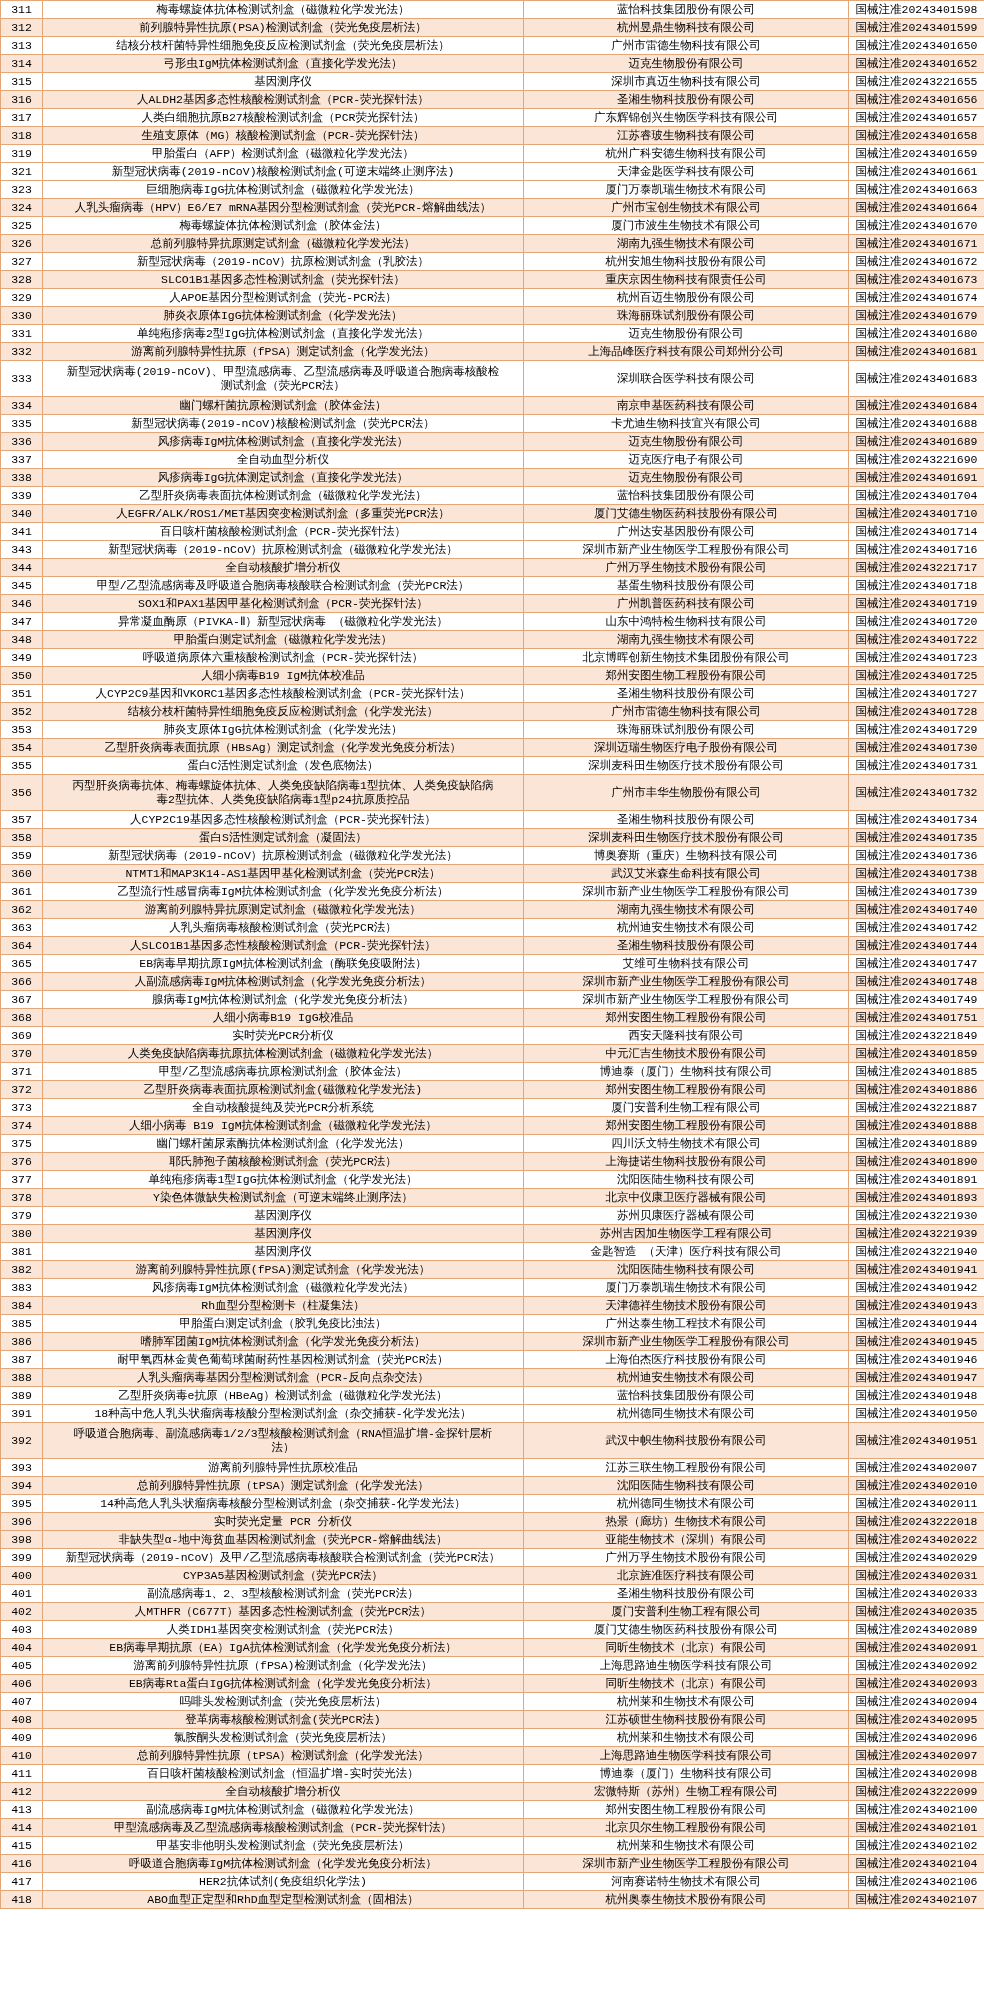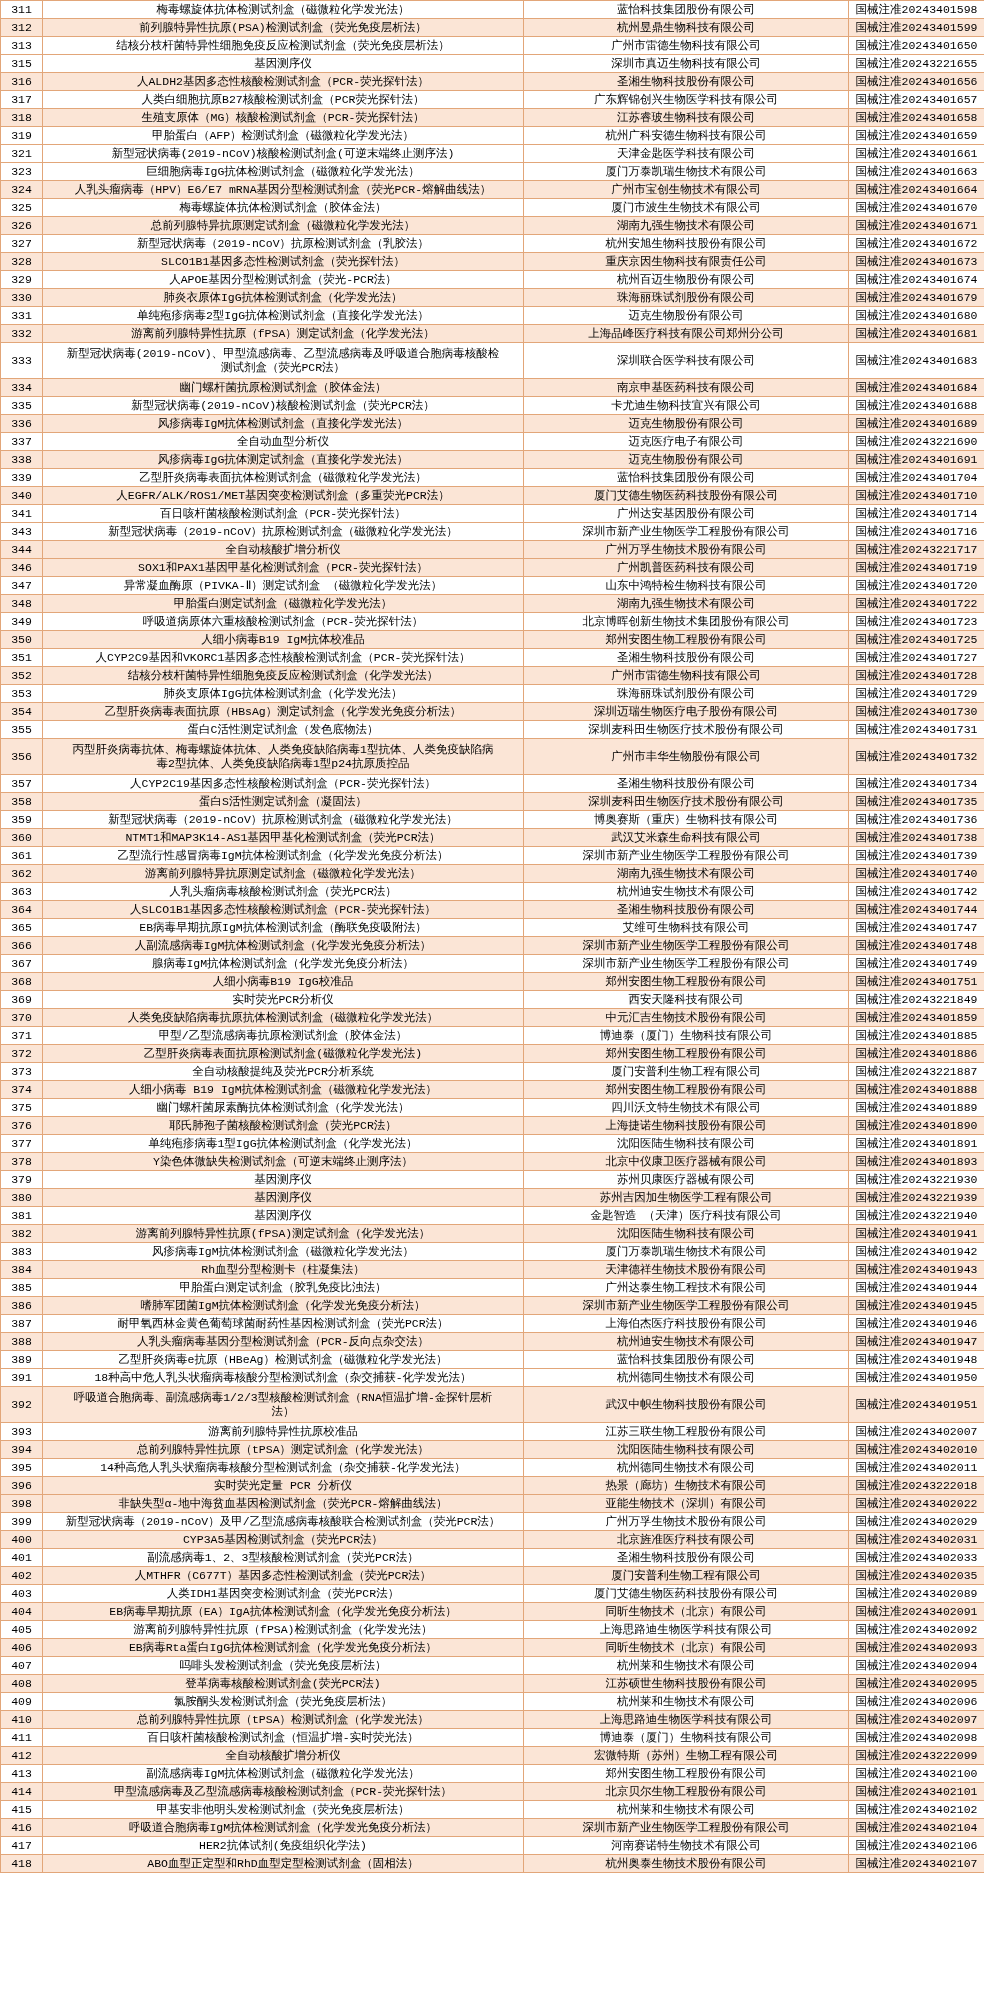--- a/index.html
+++ b/index.html
@@ -60,20 +60,26 @@
     <td class="product">前列腺特异性抗原(PSA)检测试剂盒（荧光免疫层析法）</td>
     <td class="company">杭州昱鼎生物科技有限公司</td>
     <td class="reg">国械注准20243401599</td>
   </tr>
         <tr>
     <td class="no">313</td>
     <td class="product">结核分枝杆菌特异性细胞免疫反应检测试剂盒（荧光免疫层析法）</td>
     <td class="company">广州市雷德生物科技有限公司</td>
     <td class="reg">国械注准20243401650</td>
   </tr>
+        <tr class="alt">
+    <td class="no">314</td>
+    <td class="product">弓形虫IgM抗体检测试剂盒（直接化学发光法）</td>
+    <td class="company">迈克生物股份有限公司</td>
+    <td class="reg">国械注准20243401652</td>
+  </tr>
         <tr>
     <td class="no">315</td>
     <td class="product">基因测序仪</td>
     <td class="company">深圳市真迈生物科技有限公司</td>
     <td class="reg">国械注准20243221655</td>
   </tr>
         <tr class="alt">
     <td class="no">316</td>
     <td class="product">人ALDH2基因多态性核酸检测试剂盒（PCR-荧光探针法）</td>
     <td class="company">圣湘生物科技股份有限公司</td>
@@ -223,29 +229,35 @@
     <td class="product">新型冠状病毒（2019-nCoV）抗原检测试剂盒（磁微粒化学发光法）</td>
     <td class="company">深圳市新产业生物医学工程股份有限公司</td>
     <td class="reg">国械注准20243401716</td>
   </tr>
         <tr class="alt">
     <td class="no">344</td>
     <td class="product">全自动核酸扩增分析仪</td>
     <td class="company">广州万孚生物技术股份有限公司</td>
     <td class="reg">国械注准20243221717</td>
   </tr>
+        <tr>
+    <td class="no">345</td>
+    <td class="product">甲型/乙型流感病毒及呼吸道合胞病毒核酸联合检测试剂盒（荧光PCR法）</td>
+    <td class="company">基蛋生物科技股份有限公司</td>
+    <td class="reg">国械注准20243401718</td>
+  </tr>
         <tr class="alt">
     <td class="no">346</td>
     <td class="product">SOX1和PAX1基因甲基化检测试剂盒（PCR-荧光探针法）</td>
     <td class="company">广州凯普医药科技有限公司</td>
     <td class="reg">国械注准20243401719</td>
   </tr>
         <tr>
     <td class="no">347</td>
-    <td class="product">异常凝血酶原（PIVKA-Ⅱ）测定试剂盒 （磁微粒化学发光法）</td>
+    <td class="product">异常凝血酶原（PIVKA-Ⅱ）新型冠状病毒 （磁微粒化学发光法）</td>
     <td class="company">山东中鸿特检生物科技有限公司</td>
     <td class="reg">国械注准20243401720</td>
   </tr>
         <tr class="alt">
     <td class="no">348</td>
     <td class="product">甲胎蛋白测定试剂盒（磁微粒化学发光法）</td>
     <td class="company">湖南九强生物技术有限公司</td>
     <td class="reg">国械注准20243401722</td>
   </tr>
         <tr>

